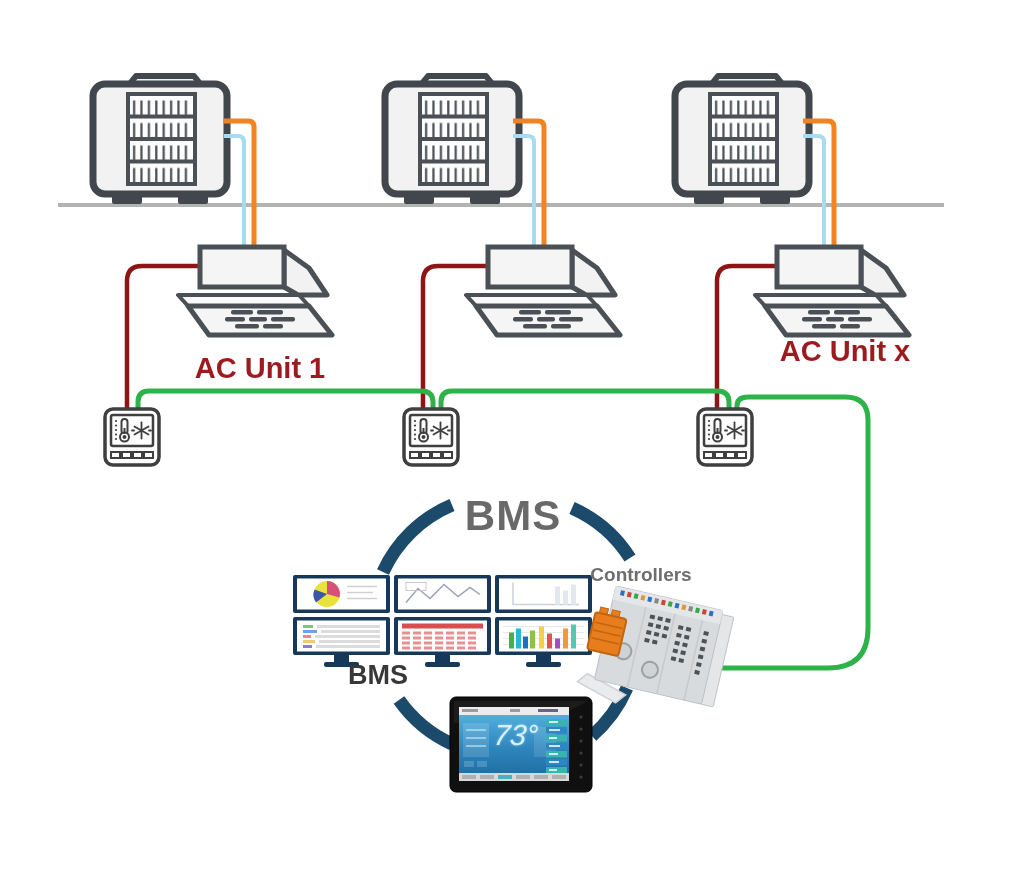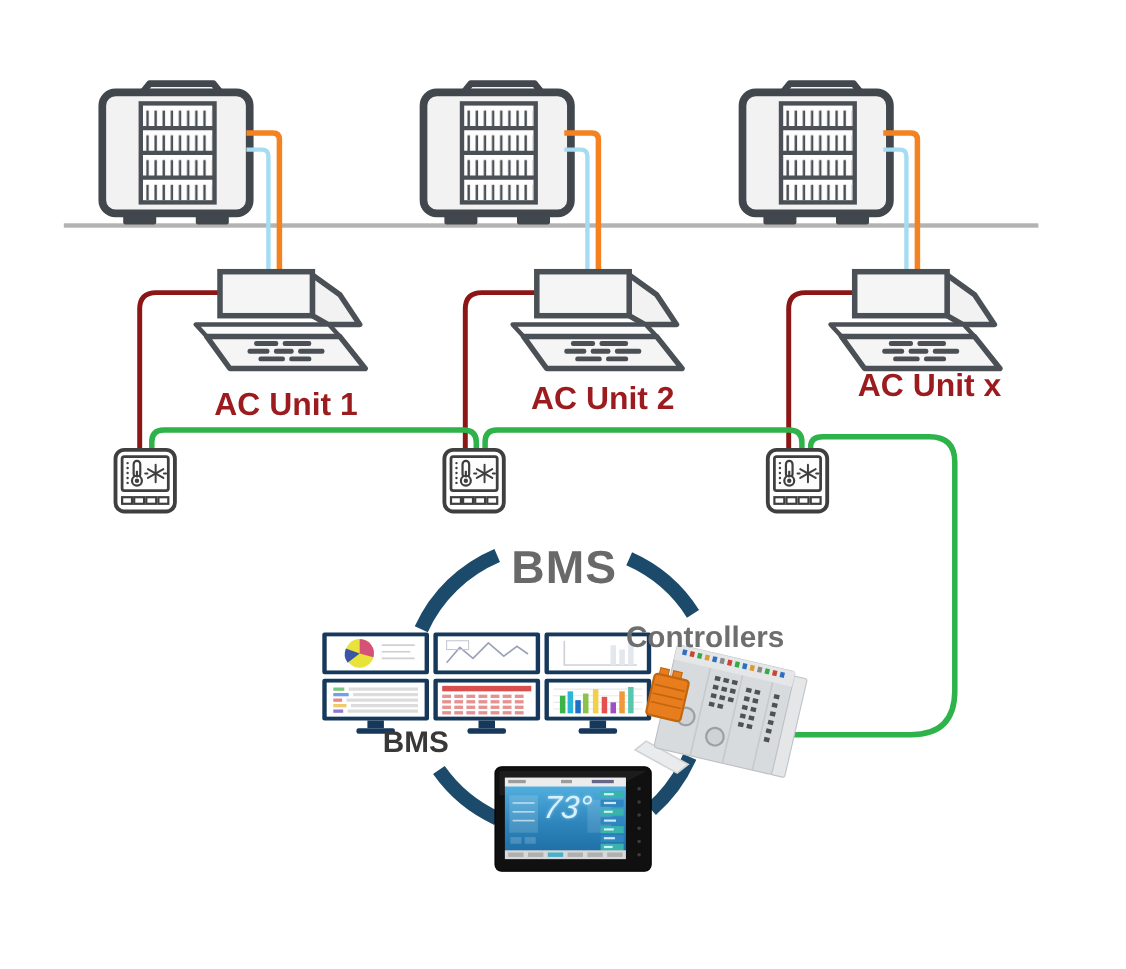--- a/index.html
+++ b/index.html
@@ -2,21 +2,21 @@
 <html><head>
 <meta charset="utf-8">
 <style>
   html,body{margin:0;padding:0;background:#ffffff;}
   .stage{position:relative;width:1024px;height:881px;background:#ffffff;overflow:hidden;
          font-family:"Liberation Sans",sans-serif;}
   .stage svg{position:absolute;left:0;top:0;}
   .label{position:absolute;text-align:center;pointer-events:none;white-space:nowrap;}
   .ac-label{width:140px;font-size:29px;font-weight:600;color:#9c1b1e;}
   .bms-title{left:440px;top:492px;width:146px;font-size:42px;font-weight:700;color:#696969;letter-spacing:1px;}
-  .controllers-label{left:558px;top:564px;width:166px;font-size:27px;font-weight:700;color:#6e6e6e;}
+  .controllers-label{left:558px;top:564px;width:166px;font-size:19px;font-weight:700;color:#6e6e6e;}
   .monitors-label{left:310px;top:660px;width:136px;font-size:27px;font-weight:800;color:#383838;}
   .temp-display{left:482px;top:719px;width:68px;font-size:29px;font-style:italic;font-weight:300;
                 color:#d6f2ff;transform:skewX(-6deg);text-shadow:0 0 3px rgba(255,255,255,.45);}
 </style>
 </head>
 <body>
 
 <div class="stage">
 <svg width="1024" height="881" viewBox="0 0 1024 881">
   <defs>
@@ -367,19 +367,18 @@
           <circle cx="131" cy="32" r="1.6"></circle>
           <circle cx="131" cy="44" r="1.6"></circle>
       <circle cx="131" cy="56" r="1.6"></circle>
           <circle cx="131" cy="68" r="1.6"></circle>
           <circle cx="131" cy="80" r="1.6"></circle>
     </g>
   </g>
 </svg>
 
 <div class="label ac-label" style="left:190px;top:352px;">AC Unit 1</div>
-<div class="label ac-label" style="left:478px;top:347px;">AC Unit 2</div>
 <div class="label ac-label" style="left:775px;top:335px;">AC Unit x</div>
 <div class="label bms-title">BMS</div>
 <div class="label controllers-label">Controllers</div>
 <div class="label monitors-label">BMS</div>
 <div class="label temp-display">73°</div>
 </div>
 
 </body></html>

